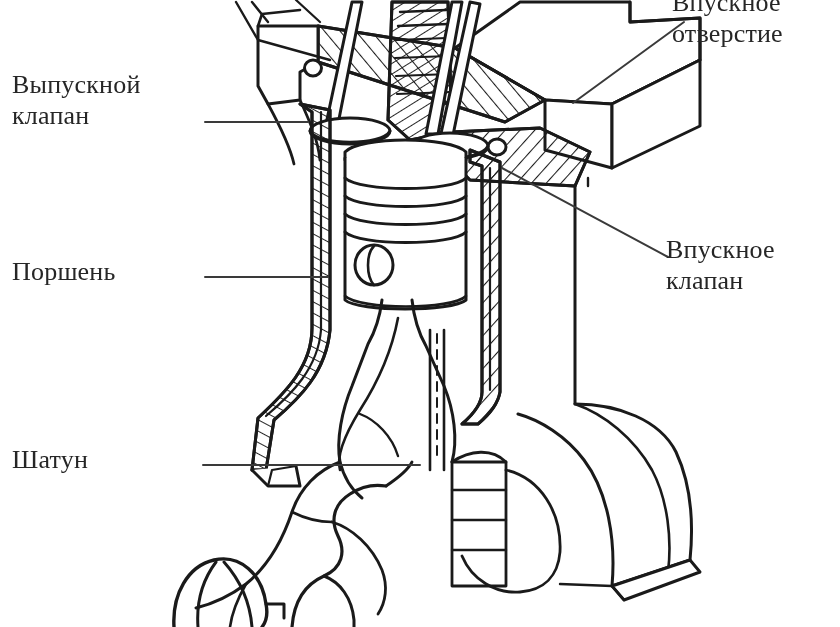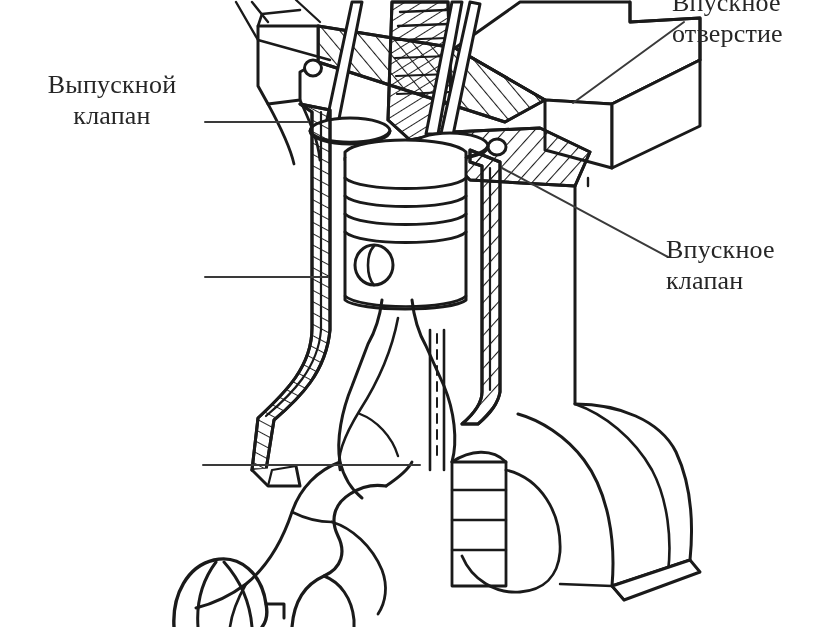--- a/index.html
+++ b/index.html
@@ -24,21 +24,21 @@
   }
   .callout {
     position: absolute;
     color: #262626;
     font-family: "Liberation Serif", "DejaVu Serif", serif;
     font-size: 26px;
     line-height: 1.18;
     white-space: pre-line;
     letter-spacing: 0.2px;
   }
-  .callout.right-align { text-align: center; }
+  .callout.right-align { text-align: left; }
   .callout.left-align  { text-align: left; }
 
   #label-exhaust-valve {
     left: 12px;  top: 70px;  width: 200px;
   }
   #label-piston {
     left: 12px;  top: 257px; width: 200px;
   }
   #label-connecting-rod {
     left: 12px;  top: 445px; width: 190px;
@@ -230,21 +230,23 @@
         <line x1="573" y1="103" x2="684" y2="22"></line>
         <line x1="502" y1="168" x2="668" y2="257"></line>
       </g>
 
     </g>
   </svg>
 
   <div class="callout right-align" id="label-exhaust-valve">Выпускной
 клапан</div>
 
-
+  <div class="callout right-align" id="label-piston">Поршень</div>
+
+  <div class="callout right-align" id="label-connecting-rod">Шатун</div>
 
   <div class="callout left-align" id="label-intake-port">Впускное
 отверстие</div>
 
   <div class="callout left-align" id="label-intake-valve">Впускное
 клапан</div>
 
 </div>
 
 </body></html>

